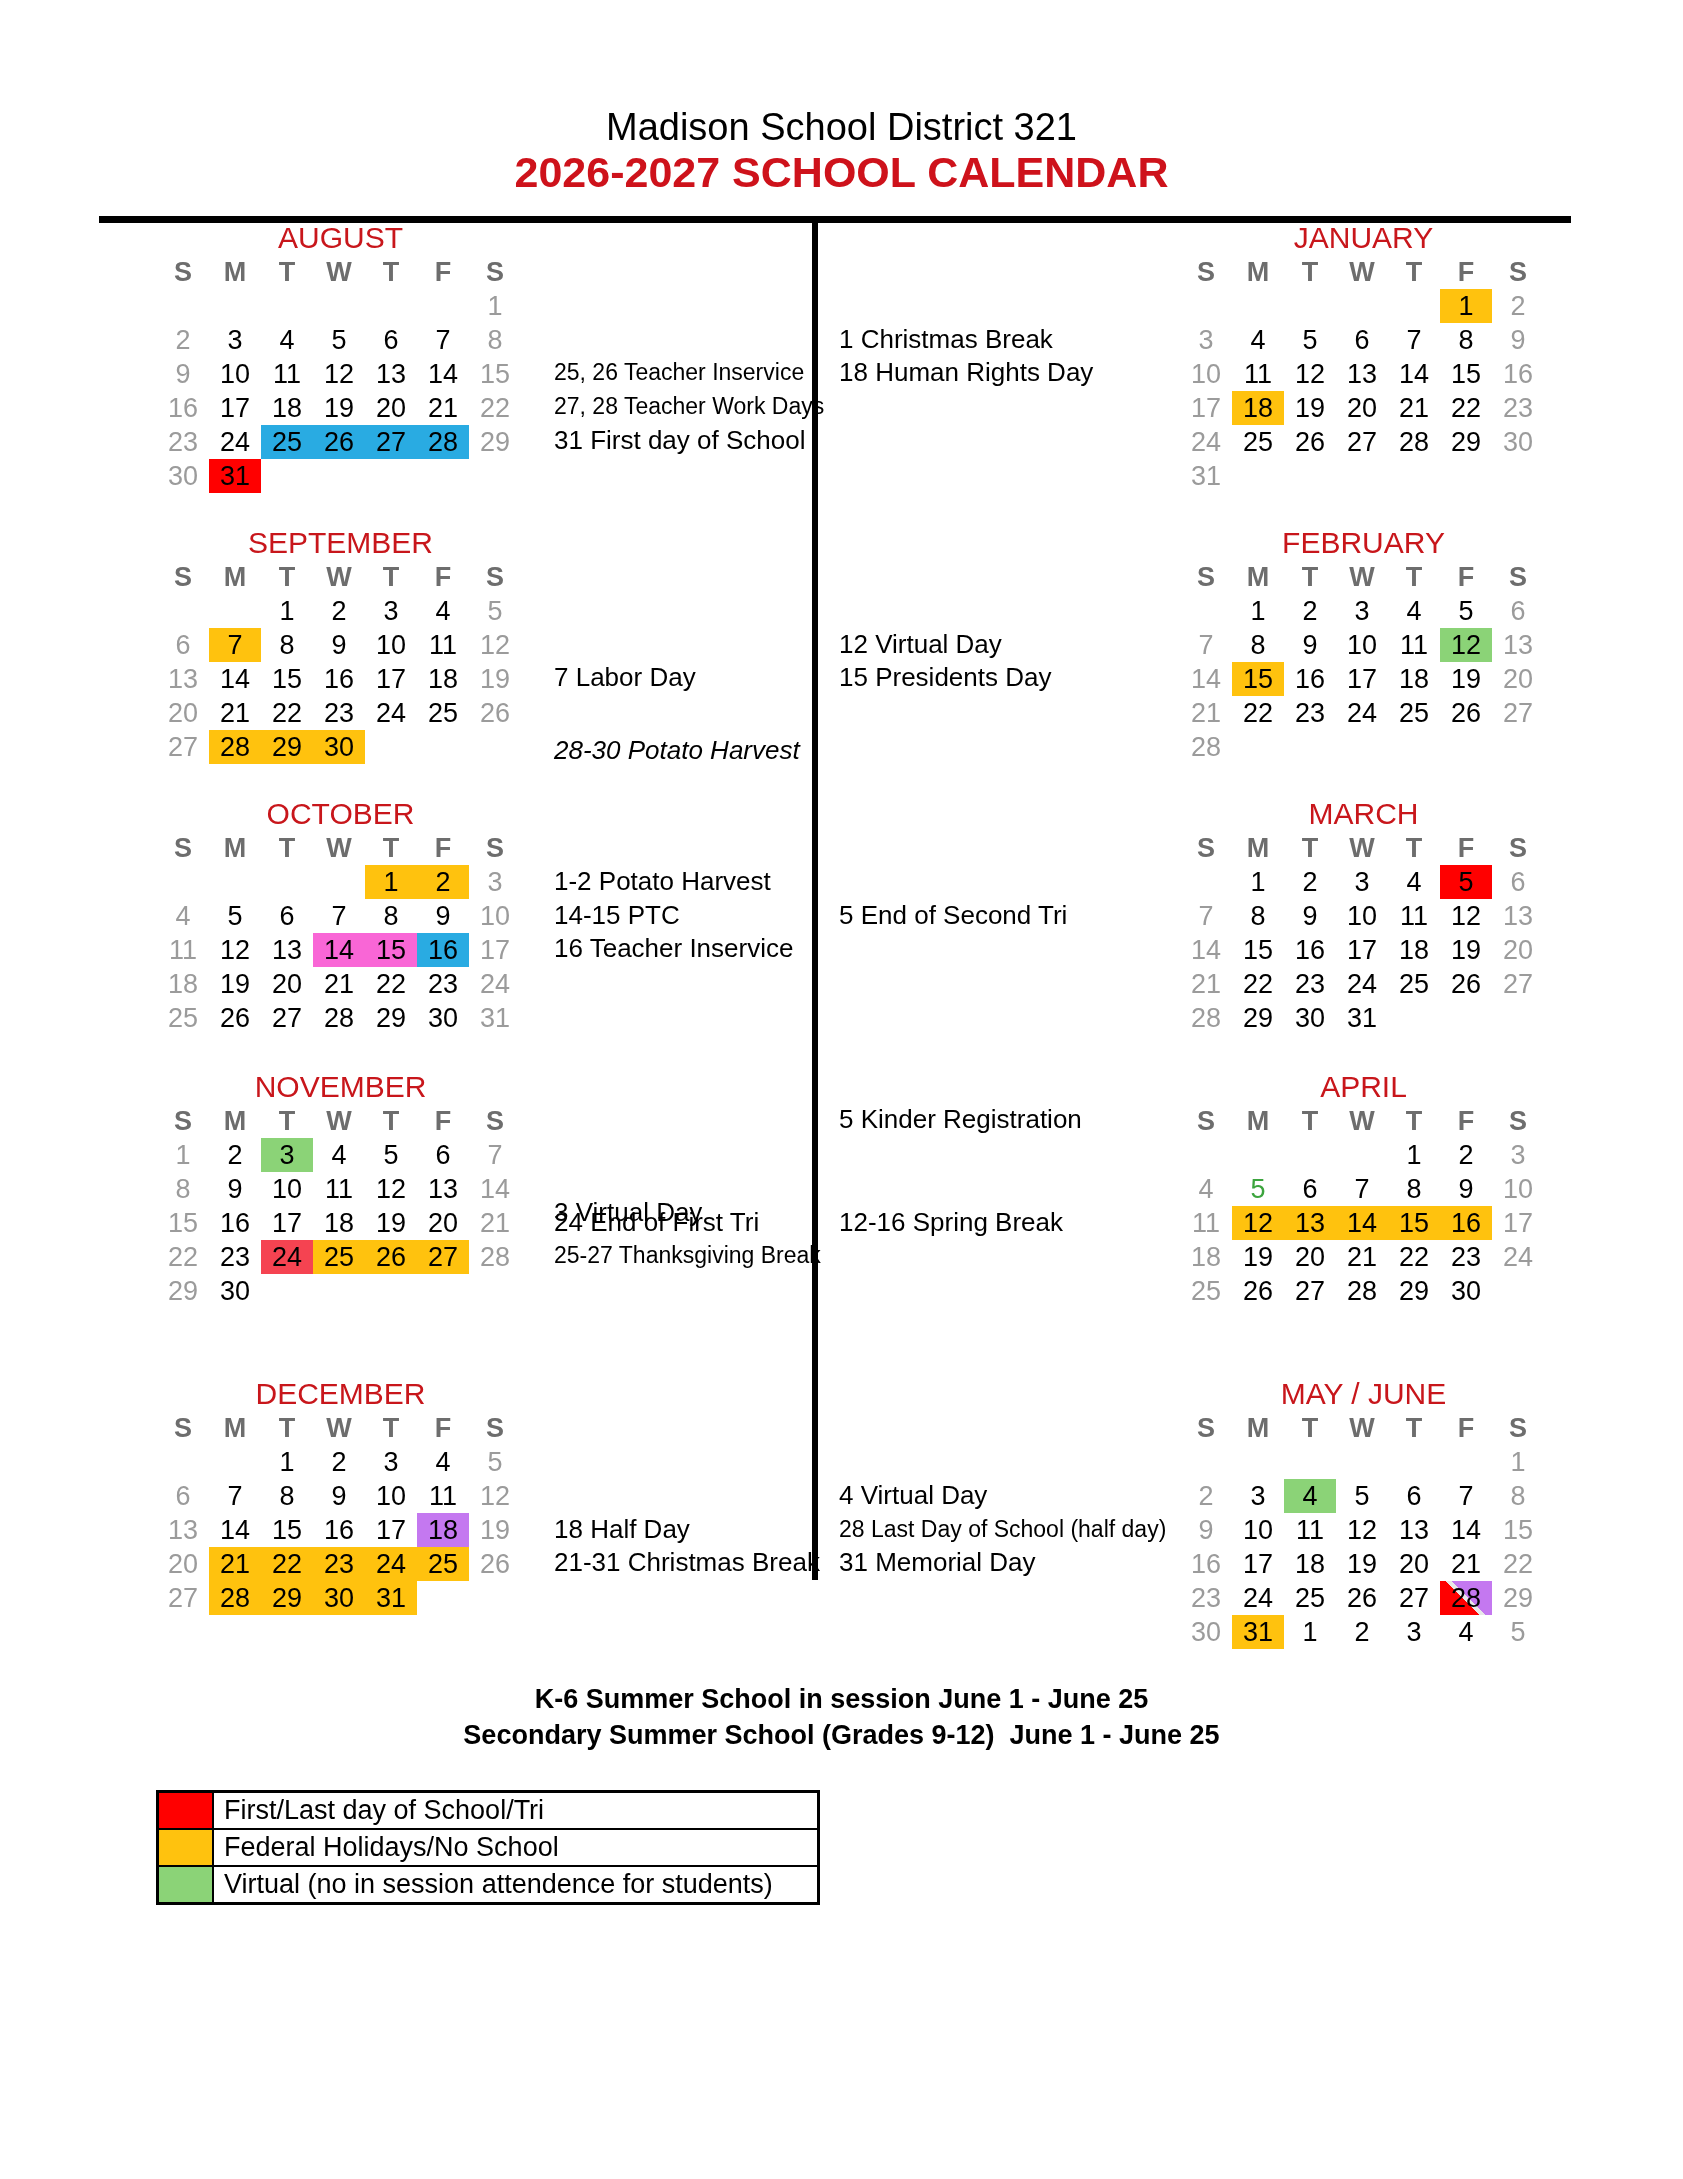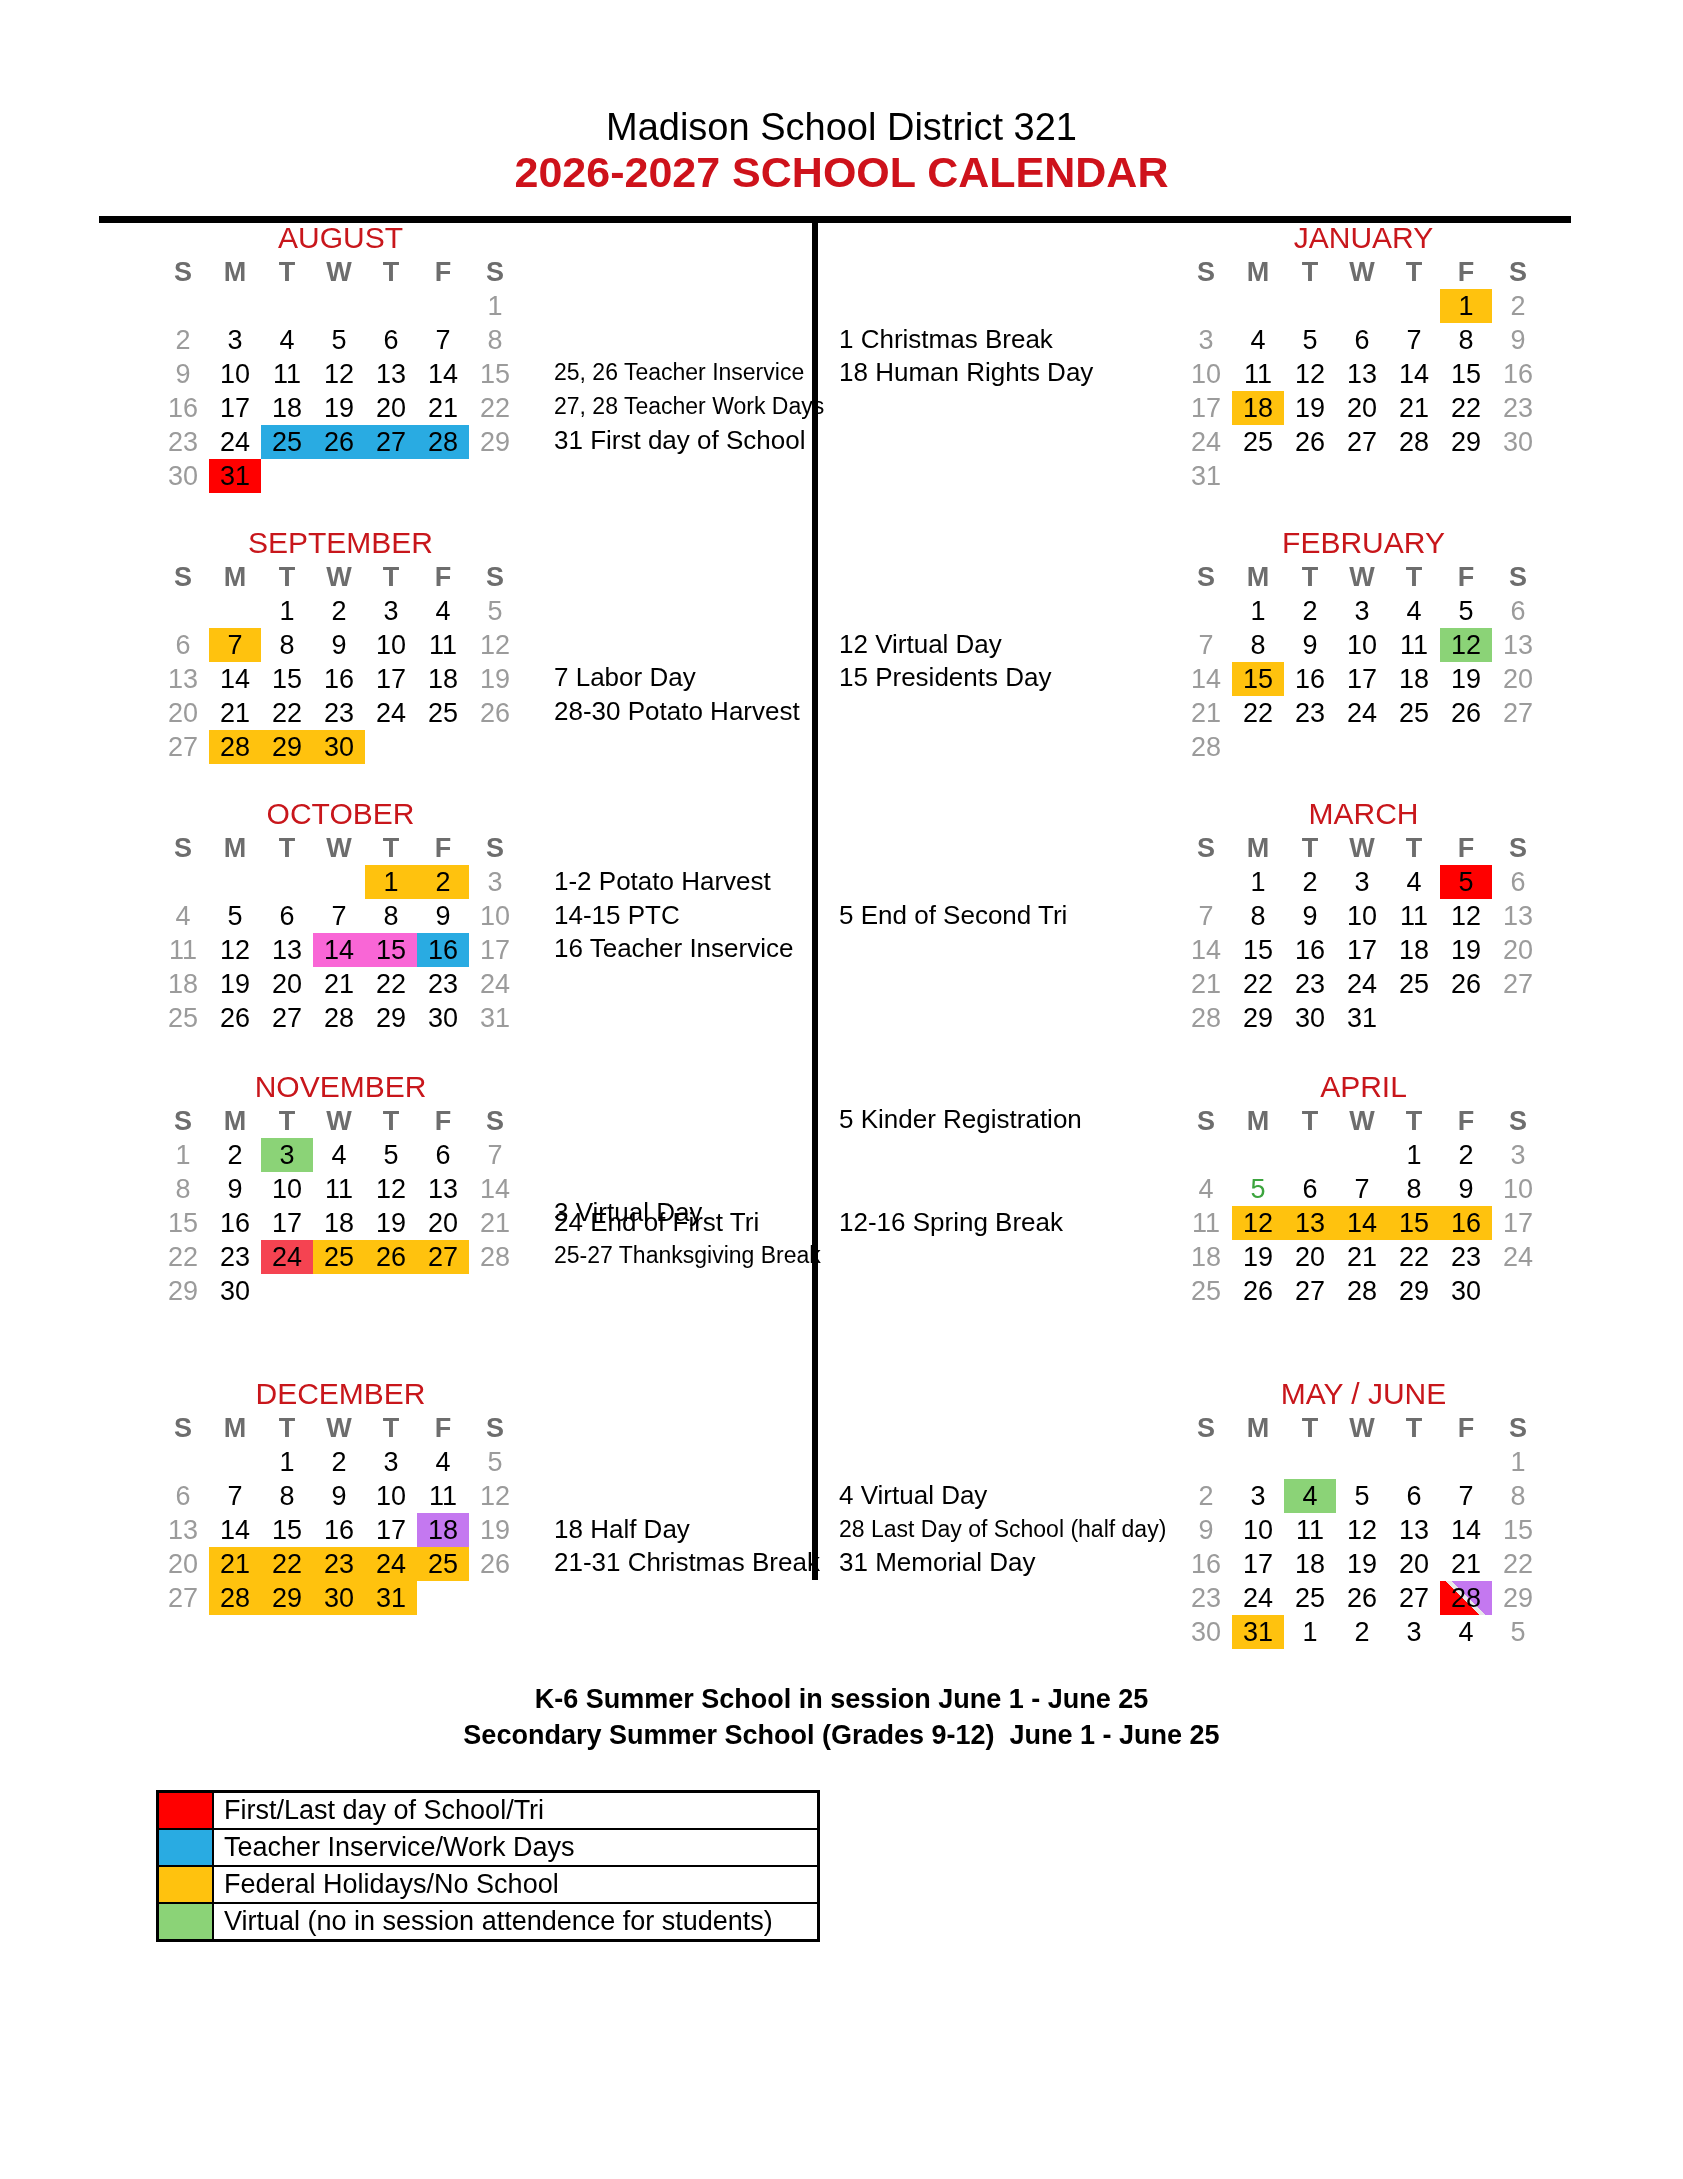--- a/index.html
+++ b/index.html
@@ -529,21 +529,21 @@
         </div>
       </div>
     </div>
   <div id="notes-layer">
       <div class="note small" style="left: 554px; top: 372px;">25, 26 Teacher Inservice</div>
       <div class="note small" style="left: 554px; top: 406px;">27, 28 Teacher Work Days</div>
       <div class="note" style="left: 554px; top: 440px;">31 First day of School</div>
       <div class="note" style="left: 839px; top: 339px;">1 Christmas Break</div>
       <div class="note" style="left: 839px; top: 372px;">18 Human Rights Day</div>
       <div class="note" style="left: 554px; top: 677px;">7 Labor Day</div>
-      <div class="note" style="left: 554px; top: 711px;">28-30 Potato Harvest</div>
+      <div class="note" style="left: 554px; top: 750px; font-style: italic;">28-30 Potato Harvest</div>
       <div class="note" style="left: 839px; top: 644px;">12 Virtual Day</div>
       <div class="note" style="left: 839px; top: 677px;">15 Presidents Day</div>
       <div class="note" style="left: 554px; top: 881px;">1-2 Potato Harvest</div>
       <div class="note" style="left: 554px; top: 915px;">14-15 PTC</div>
       <div class="note" style="left: 554px; top: 948px;">16 Teacher Inservice</div>
       <div class="note" style="left: 839px; top: 915px;">5 End of Second Tri</div>
       <div class="note" style="left: 554px; top: 1212px;">3 Virtual Day</div>
       <div class="note" style="left: 554px; top: 1222px;">24 End of First Tri</div>
       <div class="note small" style="left: 554px; top: 1255px;">25-27 Thanksgiving Break</div>
       <div class="note" style="left: 839px; top: 1119px;">5 Kinder Registration</div>
@@ -557,24 +557,20 @@
 
   <div class="summer" style="top:1699px;">K-6 Summer School in session June 1 - June 25</div>
   <div class="summer" style="top:1735px;">Secondary Summer School (Grades 9-12)  June 1 - June 25</div>
 
   <div class="legend" id="legend-box" style="left:156px;top:1790px;width:658px;">
       <div class="lrow first">
         <div class="lsw" style="background: rgb(255, 0, 0);"></div>
         <div class="llabel">First/Last day of School/Tri</div>
       </div>
       <div class="lrow">
-        <div class="lsw" style="background: rgb(41, 171, 226);"></div>
-        <div class="llabel">Teacher Inservice/Work Days</div>
-      </div>
-      <div class="lrow">
         <div class="lsw" style="background: rgb(255, 194, 14);"></div>
         <div class="llabel">Federal Holidays/No School</div>
       </div>
       <div class="lrow">
         <div class="lsw" style="background: rgb(139, 211, 119);"></div>
         <div class="llabel">Virtual (no in session attendence for students)</div>
       </div>
     </div>
 </div>
 

